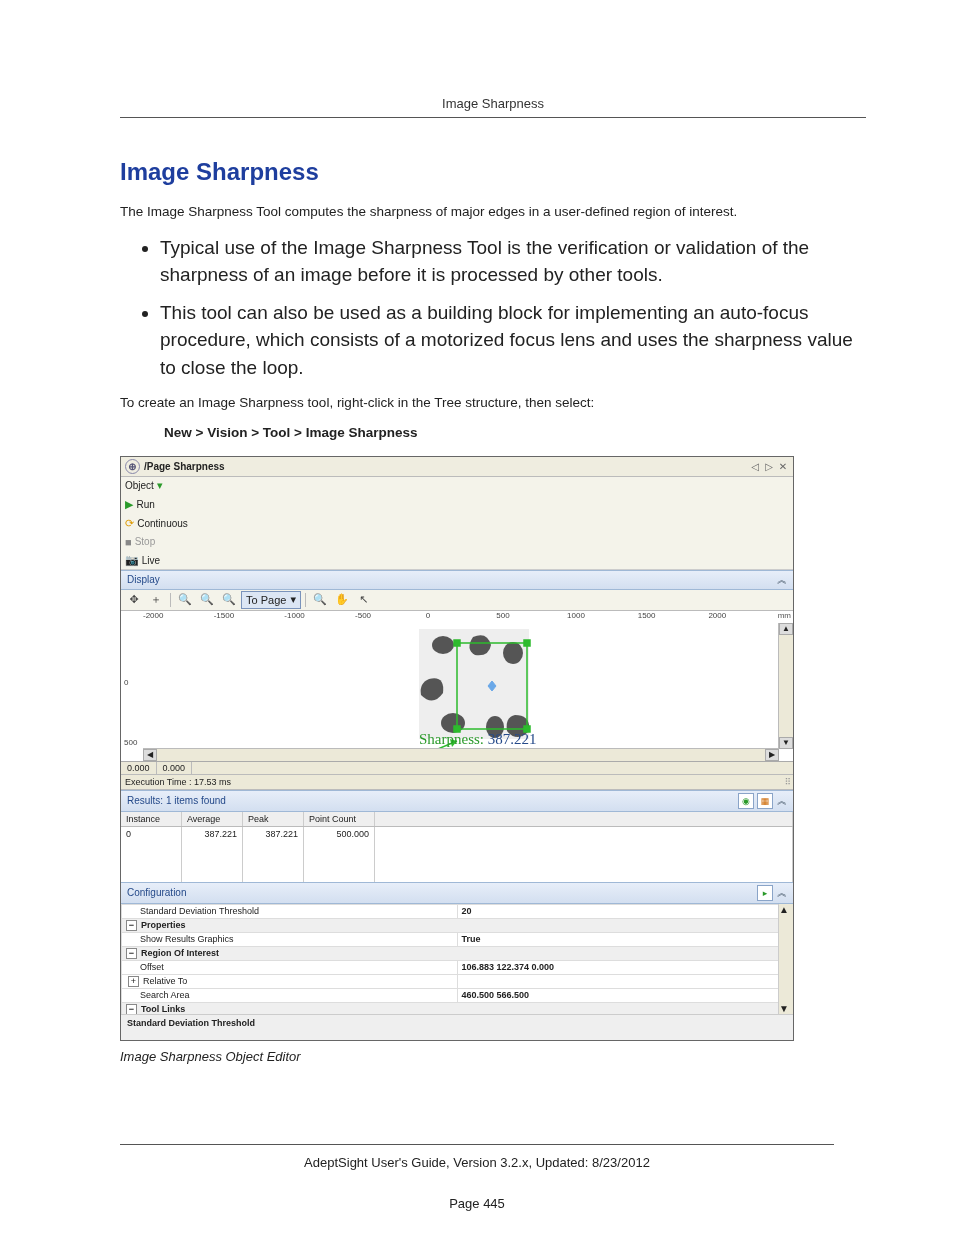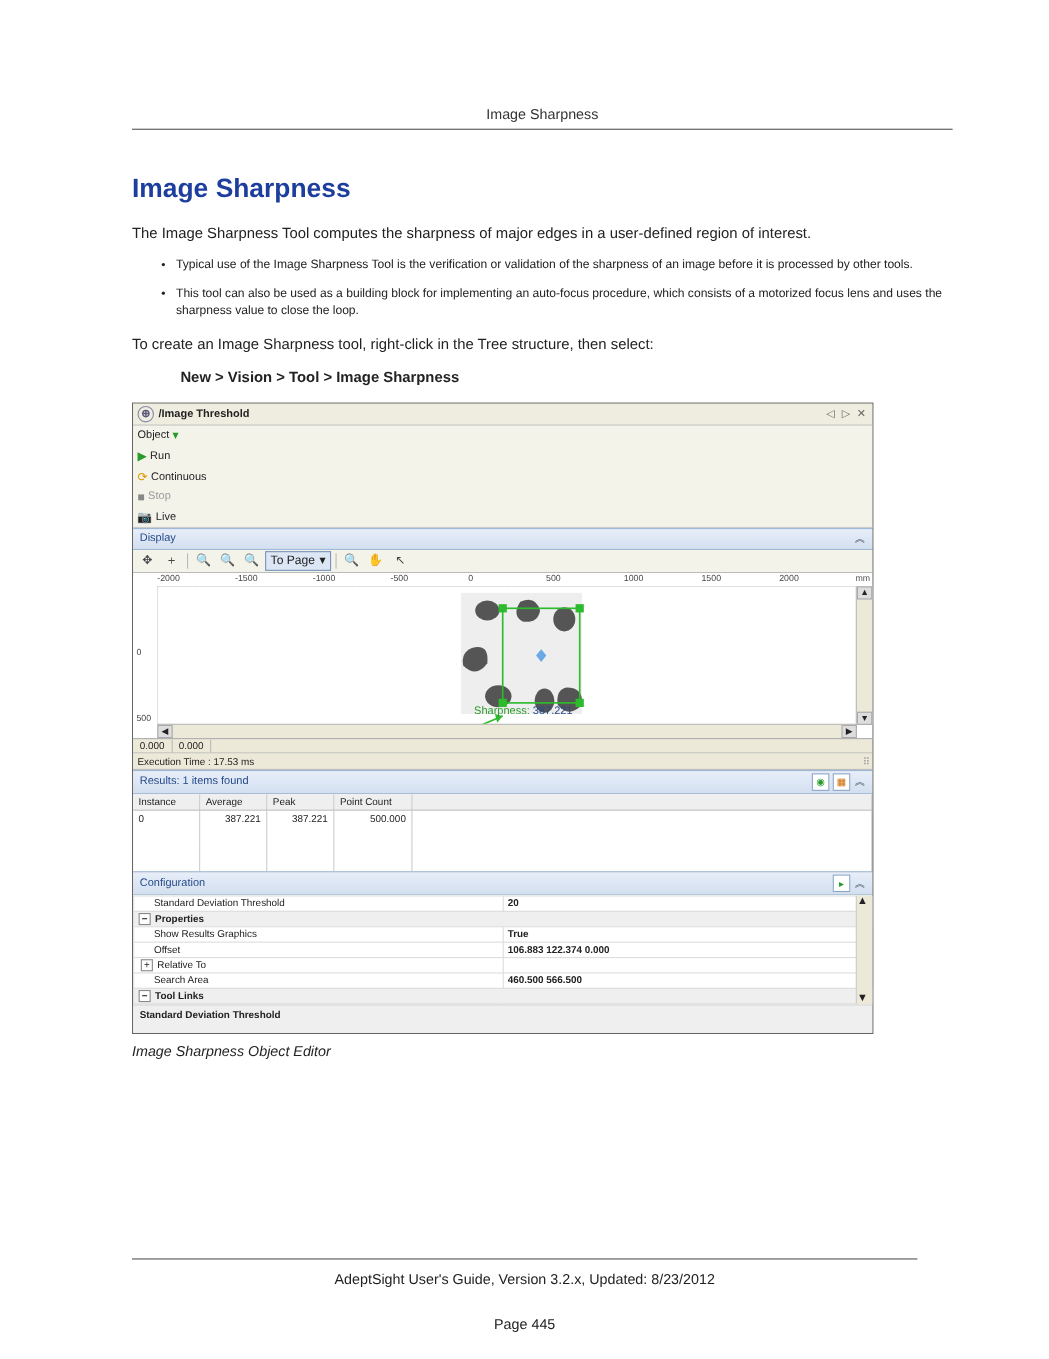--- a/index.html
+++ b/index.html
@@ -33,21 +33,21 @@
     font-size: 24px;
     margin: 0 0 16px 0;
     font-weight: bold;
   }
   p.body {
     font-size: 13.5px;
     line-height: 1.45;
     margin: 0 0 12px 0;
   }
   ul.body-list {
-    font-size: 11px;
+    font-size: 19px;
     line-height: 1.45;
     padding-left: 40px;
     margin: 0 0 12px 0;
   }
   ul.body-list li {
     margin-bottom: 10px;
   }
   p.navpath {
     font-size: 13.5px;
     font-weight: bold;
@@ -334,21 +334,21 @@
   </ul>
 
   <p class="body">To create an Image Sharpness tool, right-click in the Tree structure, then select:</p>
 
   <p class="navpath">New &gt; Vision &gt; Tool &gt; Image Sharpness</p>
 
   <div class="app">
 
     <div class="titlebar">
       <span class="ticon">⊕</span>
-      <span style="font-weight:bold;">/Image Threshold</span>
+      <span style="font-weight:bold;">/Page Sharpness</span>
       <span class="spacer"></span>
       <span class="winbtn">◁</span>
       <span class="winbtn">▷</span>
       <span class="winbtn">✕</span>
     </div>
 
     <div class="menubar">
       <span class="mi">
         <span>Object</span>
         <span class="glyph g-green">▾</span>
@@ -434,21 +434,21 @@
             <rect x="381" y="103" width="6" height="6" fill="#2dbb2d"></rect>
 
             <line x1="314" y1="118" x2="290" y2="128" stroke="#2dbb2d"></line>
             <polygon points="314,118 307,116 309,124" fill="#2dbb2d" stroke="none"></polygon>
           </g>
 
           <g stroke="#6aa8e8" fill="#6aa8e8">
             <polygon points="349,58 353,63 349,68 345,63"></polygon>
           </g>
         </svg>
-        <div style="position:absolute; left:288px; top:108px; font-family:Liberation Sans, sans-serif; font-size:10px; color:#2a9a2a;">
+        <div style="position:absolute; left:276px; top:108px; font-family:Liberation Serif, serif; font-size:15px; color:#2a9a2a;">
           <span>Sharpness:</span>
           <span style="color:#254a8a;">387.221</span>
         </div>
       </div>
       <div class="vscroll">
         <span class="sbtn">▲</span>
         <span style="flex:1;"></span>
         <span class="sbtn">▼</span>
       </div>
       <div class="hscroll">
@@ -532,20 +532,23 @@
           <td class="indent1">Standard Deviation Threshold</td>
           <td style="font-weight:bold;">20</td>
         </tr>
         <tr class="cat">
           <td colspan="2"><span class="expander">−</span><span>Properties</span></td>
         </tr>
         <tr>
           <td class="indent1">Show Results Graphics</td>
           <td style="font-weight:bold;">True</td>
         </tr>
+        <tr class="cat">
+          <td colspan="2"><span class="expander">−</span><span>Region Of Interest</span></td>
+        </tr>
         <tr>
           <td class="indent1">Offset</td>
           <td style="font-weight:bold;">106.883 122.374 0.000</td>
         </tr>
         <tr>
           <td style="padding-left:6px;"><span class="expander">+</span><span>Relative To</span></td>
           <td></td>
         </tr>
         <tr>
           <td class="indent1">Search Area</td>

